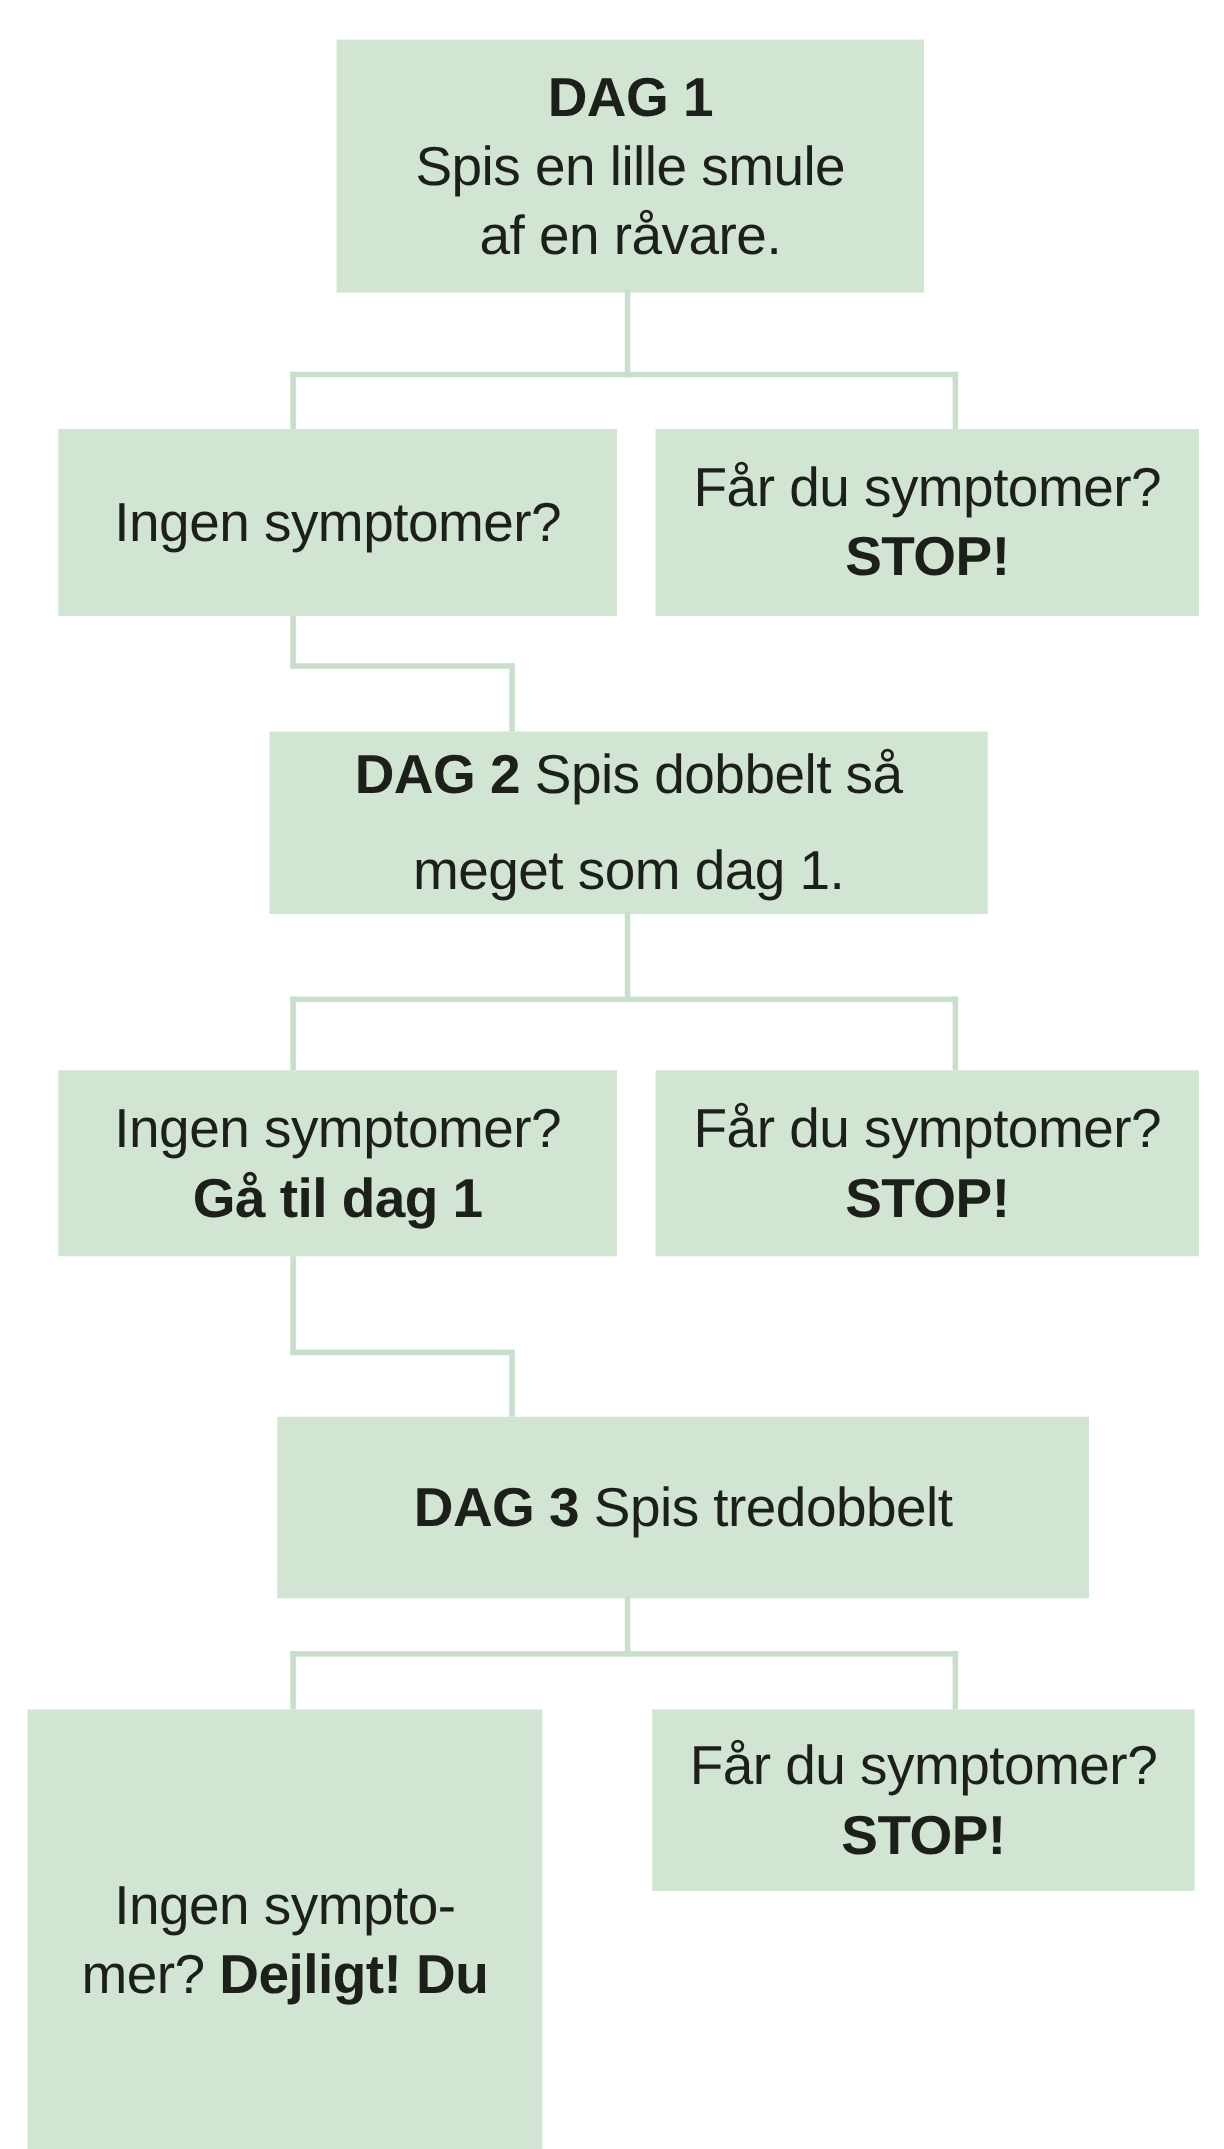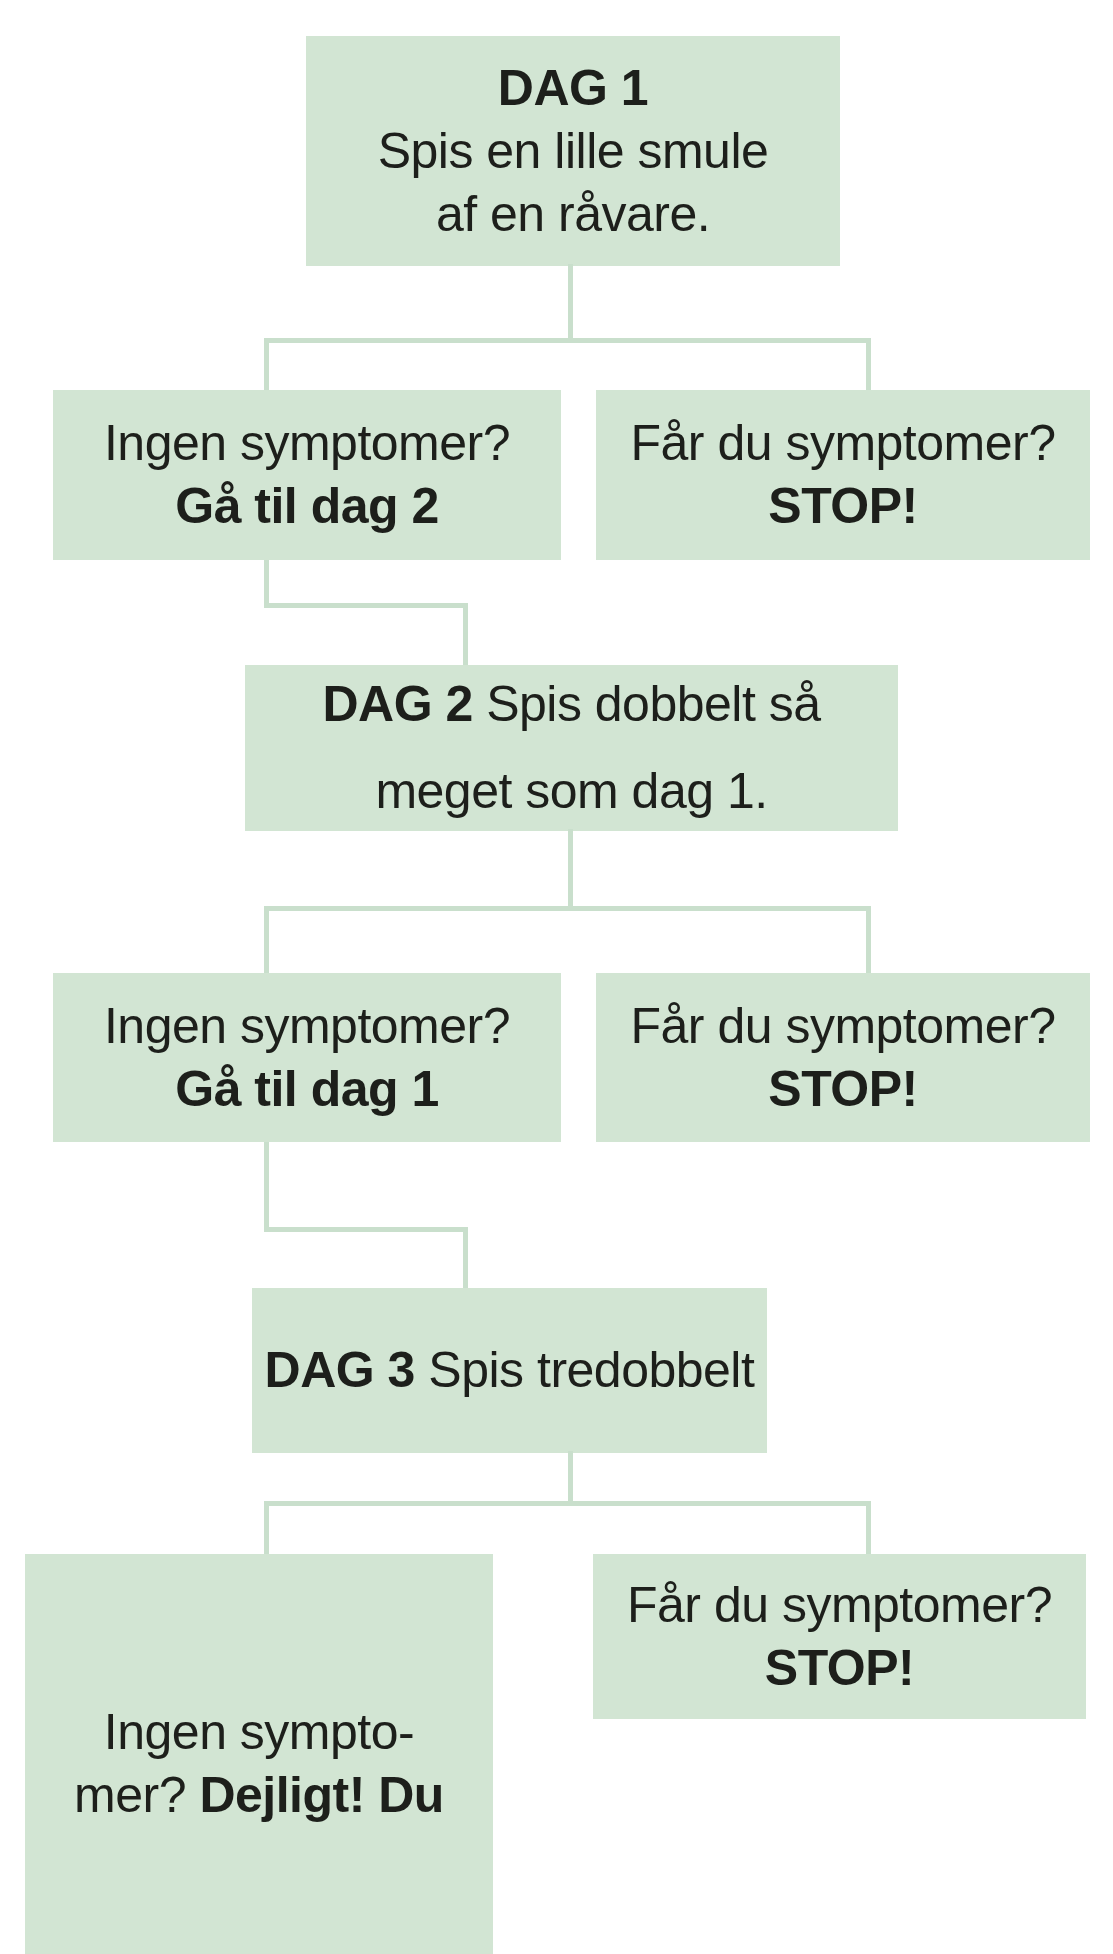--- a/index.html
+++ b/index.html
@@ -38,21 +38,21 @@
     position: absolute;
     background: var(--connector);
   }
   
   .b-day1   { left: 306px; top: 36px;   width: 534px; height: 230px; }
   .b-no1    { left: 53px;  top: 390px;  width: 508px; height: 170px; }
   .b-yes1   { left: 596px; top: 390px;  width: 494px; height: 170px; }
   .b-day2   { left: 245px; top: 665px;  width: 653px; height: 166px; gap: 24px; }
   .b-no2    { left: 53px;  top: 973px;  width: 508px; height: 169px; }
   .b-yes2   { left: 596px; top: 973px;  width: 494px; height: 169px; }
-  .b-day3   { left: 252px; top: 1288px; width: 515px; height: 165px; gap: 12px; }
+  .b-day3   { left: 252px; top: 1288px; width: 738px; height: 165px; gap: 12px; }
   .b-no3    { left: 25px;  top: 1554px; width: 468px; height: 420px; }
   .b-yes3   { left: 593px; top: 1554px; width: 493px; height: 165px; }
   
   .c-stem1  { left: 568px; top: 264px;  width: 5px;   height: 79px; }
   .c-bar1   { left: 264px; top: 338px;  width: 607px; height: 5px; }
   .c-drop1l { left: 264px; top: 338px;  width: 5px;   height: 52px; }
   .c-drop1r { left: 866px; top: 338px;  width: 5px;   height: 52px; }
   
   .c-s1a    { left: 264px; top: 560px;  width: 5px;   height: 48px; }
   .c-s1h    { left: 264px; top: 603px;  width: 204px; height: 5px; }
@@ -83,21 +83,20 @@
     <div>af en råvare.</div>
   </div>
 
   <div class="line c-stem1"></div>
   <div class="line c-bar1"></div>
   <div class="line c-drop1l"></div>
   <div class="line c-drop1r"></div>
 
   <div class="box b-no1">
     <div>Ingen symptomer?</div>
-    <div><b>Gå til dag 2</b></div>
   </div>
   <div class="box b-yes1">
     <div>Får du symptomer?</div>
     <div><b>STOP!</b></div>
   </div>
 
   <div class="line c-s1a"></div>
   <div class="line c-s1h"></div>
   <div class="line c-s1b"></div>
 

